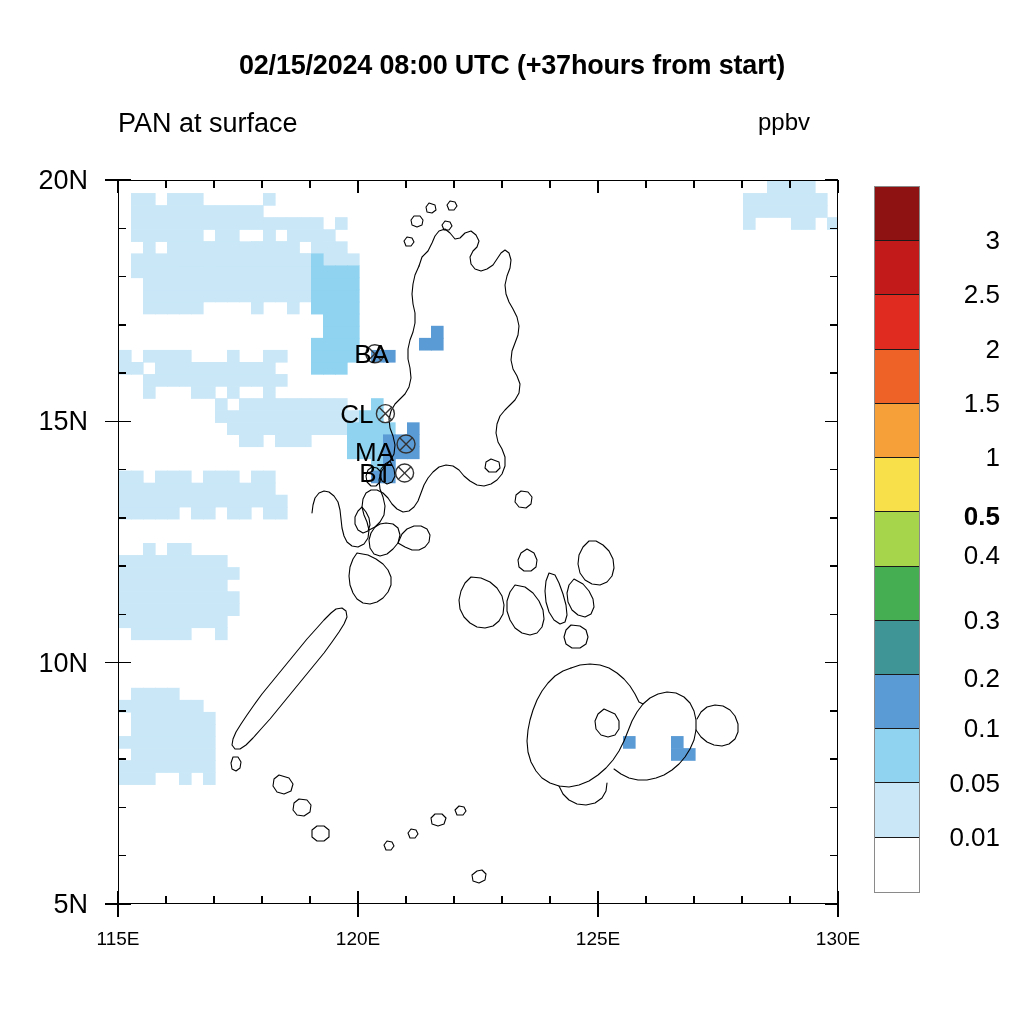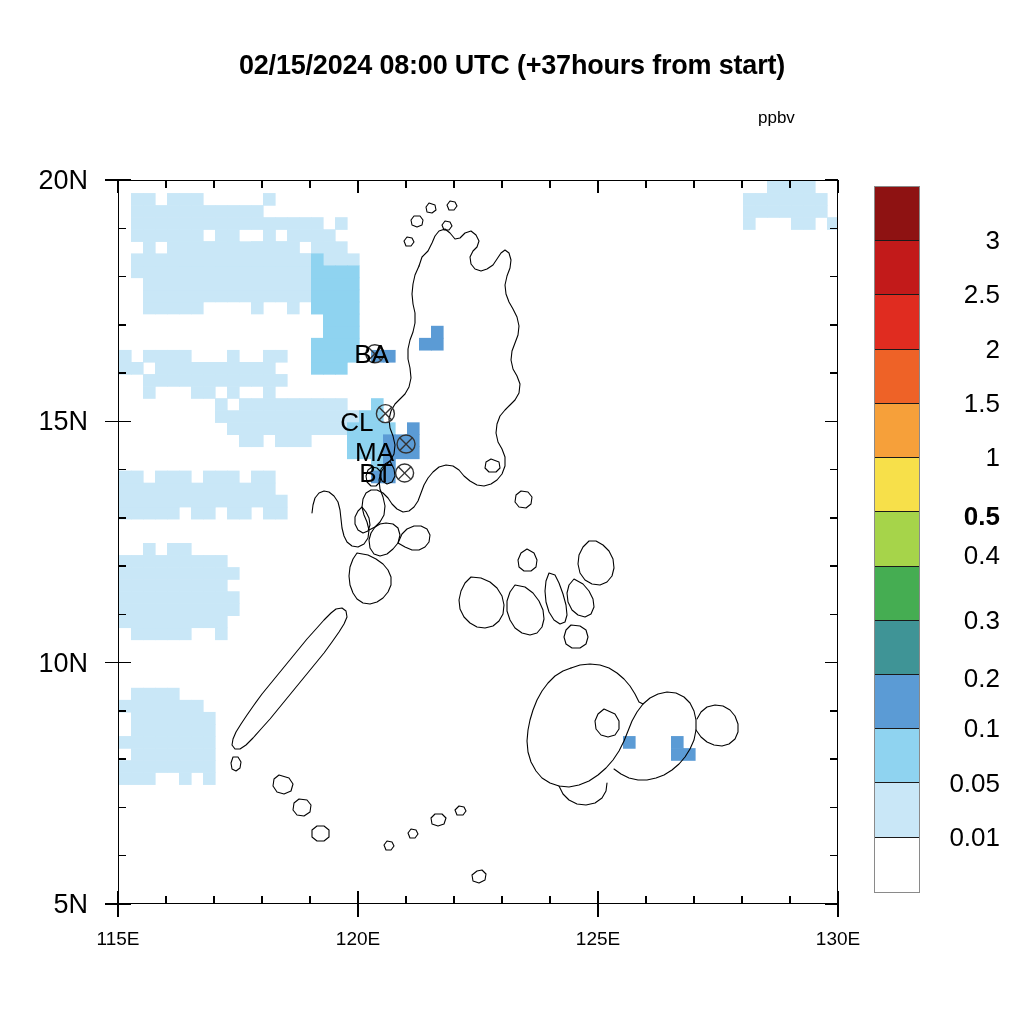--- a/index.html
+++ b/index.html
@@ -17,21 +17,21 @@
     text-align:center;
     font-size:27px;font-weight:bold;color:#000;
     letter-spacing:-0.2px;
   }
   .subtitle-left{
     position:absolute;left:118px;top:108px;
     font-size:27px;color:#000;
   }
   .subtitle-right{
     position:absolute;left:758px;top:108px;
-    font-size:17px;color:#000;
+    font-size:24px;color:#000;
   }
 
   
   #plot{
     position:absolute;left:118px;top:180px;
     width:720px;height:724px;
     border:1.5px solid #000;
     box-sizing:border-box;
     overflow:hidden;
     background:#ffffff;
@@ -92,20 +92,21 @@
     white-space:nowrap;
     left:1000px;
   }
 </style>
 </head>
 <body>
 
 <div id="root">
 
   <div class="title">02/15/2024 08:00 UTC (+37hours from start)</div>
+  <div class="subtitle-left">PAN at surface</div>
   <div class="subtitle-right">ppbv</div>
 
   <div id="plot">
     <svg id="field" viewBox="0 0 720 724" preserveAspectRatio="none">
         <g>
           <rect x="12.00" y="48.27" width="12.60" height="12.67" fill="#c9e7f7"></rect>
           <rect x="24.00" y="48.27" width="12.60" height="12.67" fill="#c9e7f7"></rect>
           <rect x="36.00" y="48.27" width="12.60" height="12.67" fill="#c9e7f7"></rect>
           <rect x="48.00" y="48.27" width="12.60" height="12.67" fill="#c9e7f7"></rect>
           <rect x="60.00" y="48.27" width="12.60" height="12.67" fill="#c9e7f7"></rect>
@@ -675,21 +676,21 @@
           <line x1="280.6770000000002" y1="256.6903333333333" x2="293.4030000000002" y2="269.4163333333333"></line>
           <line x1="280.6770000000002" y1="269.4163333333333" x2="293.4030000000002" y2="256.6903333333333"></line>
         </g>
         <g fill="none" stroke="#333" stroke-width="1.4">
           <circle cx="285.60000000000014" cy="292.0133333333334" r="9"></circle>
           <line x1="279.23700000000014" y1="285.6503333333334" x2="291.96300000000014" y2="298.3763333333334"></line>
           <line x1="279.23700000000014" y1="298.3763333333334" x2="291.96300000000014" y2="285.6503333333334"></line>
         </g>
       </svg>
   <div class="stn-label" style="left: 243.84px; top: 172.795px; margin-left: 26px;">BA</div>
-      <div class="stn-label" style="left: 254.4px; top: 232.645px; margin-top: 8px;">CL</div>
+      <div class="stn-label" style="left: 254.4px; top: 232.645px;">CL</div>
       <div class="stn-label" style="left: 275.04px; top: 263.053px; margin-top: 8px;">MA</div>
       <div class="stn-label" style="left: 273.6px; top: 292.013px;">BT</div>
     </div>
 
   <div id="axes">
       <div class="tick xmaj" style="left: 117.25px; top: 180px;"></div>
       <div class="tick xmaj" style="left: 117.25px; top: 891px;"></div>
       <div class="tick xmaj" style="left: 117.25px; top: 904px;"></div>
       <div class="tick xmin" style="left: 165.25px; top: 180px;"></div>
       <div class="tick xmin" style="left: 165.25px; top: 896px;"></div>

